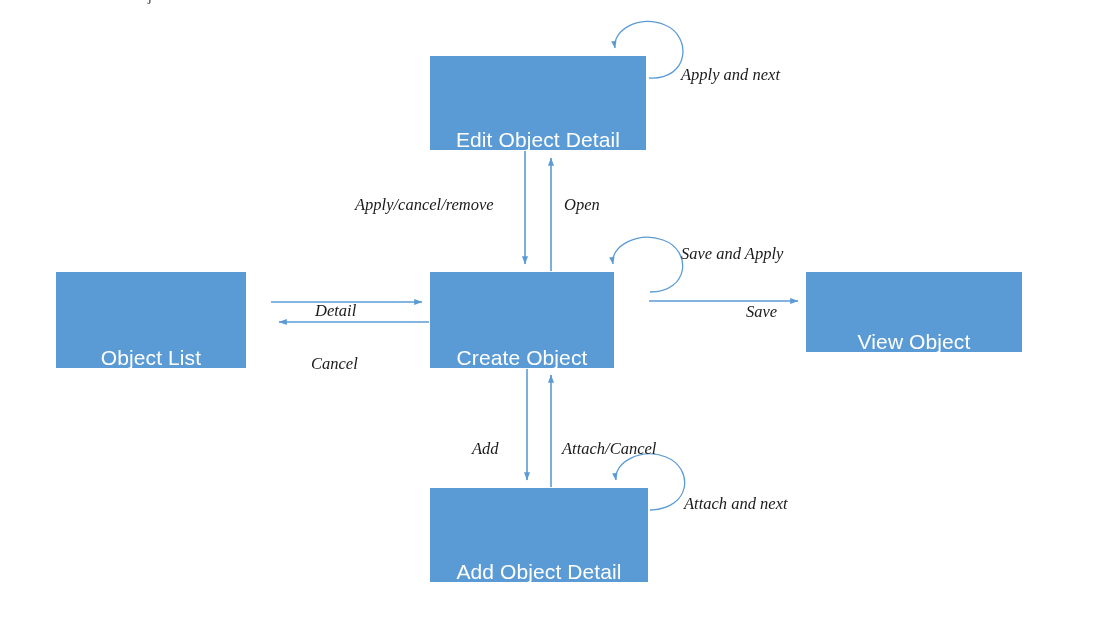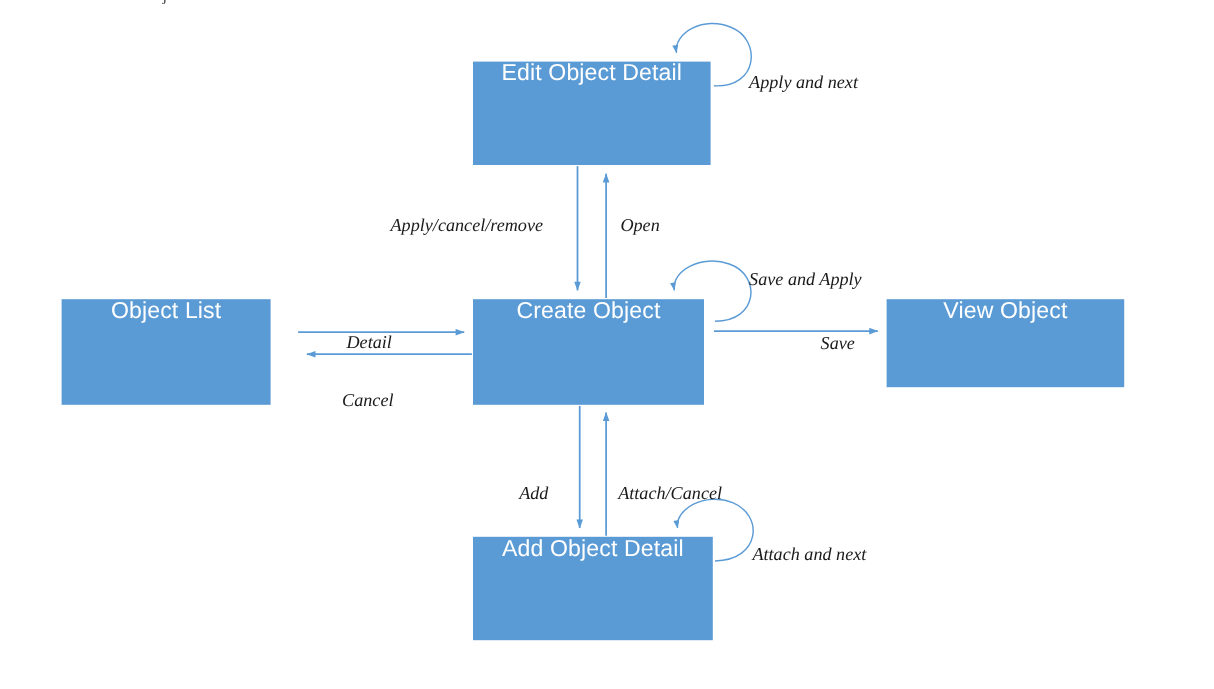--- a/index.html
+++ b/index.html
@@ -22,21 +22,21 @@
     position: absolute;
     left: 0;
     top: 0;
     width: 1104px;
     height: 626px;
   }
   .node-box {
     position: absolute;
     background: #5B9BD5;
     display: flex;
-    align-items: flex-start;
+    align-items: flex-end;
     justify-content: center;
     color: #ffffff;
     font-family: "Liberation Sans", sans-serif;
     font-size: 21px;
     font-weight: 400;
     letter-spacing: 0.1px;
     line-height: 1;
     box-sizing: border-box;
     z-index: 3;
   }
@@ -103,21 +103,21 @@
   </svg>
 
   <div class="node-box" style="left:430px; top:56px; width:216px; height:94px;">
     <span>Edit Object Detail</span>
   </div>
 
   <div class="node-box" style="left:56px; top:272px; width:190px; height:96px;">
     <span>Object List</span>
   </div>
 
-  <div class="node-box" style="left:430px; top:272px; width:210px; height:96px;">
+  <div class="node-box" style="left:430px; top:272px; width:184px; height:96px;">
     <span>Create Object</span>
   </div>
 
   <div class="node-box" style="left:806px; top:272px; width:216px; height:80px;">
     <span>View Object</span>
   </div>
 
   <div class="node-box" style="left:430px; top:488px; width:218px; height:94px;">
     <span>Add Object Detail</span>
   </div>

